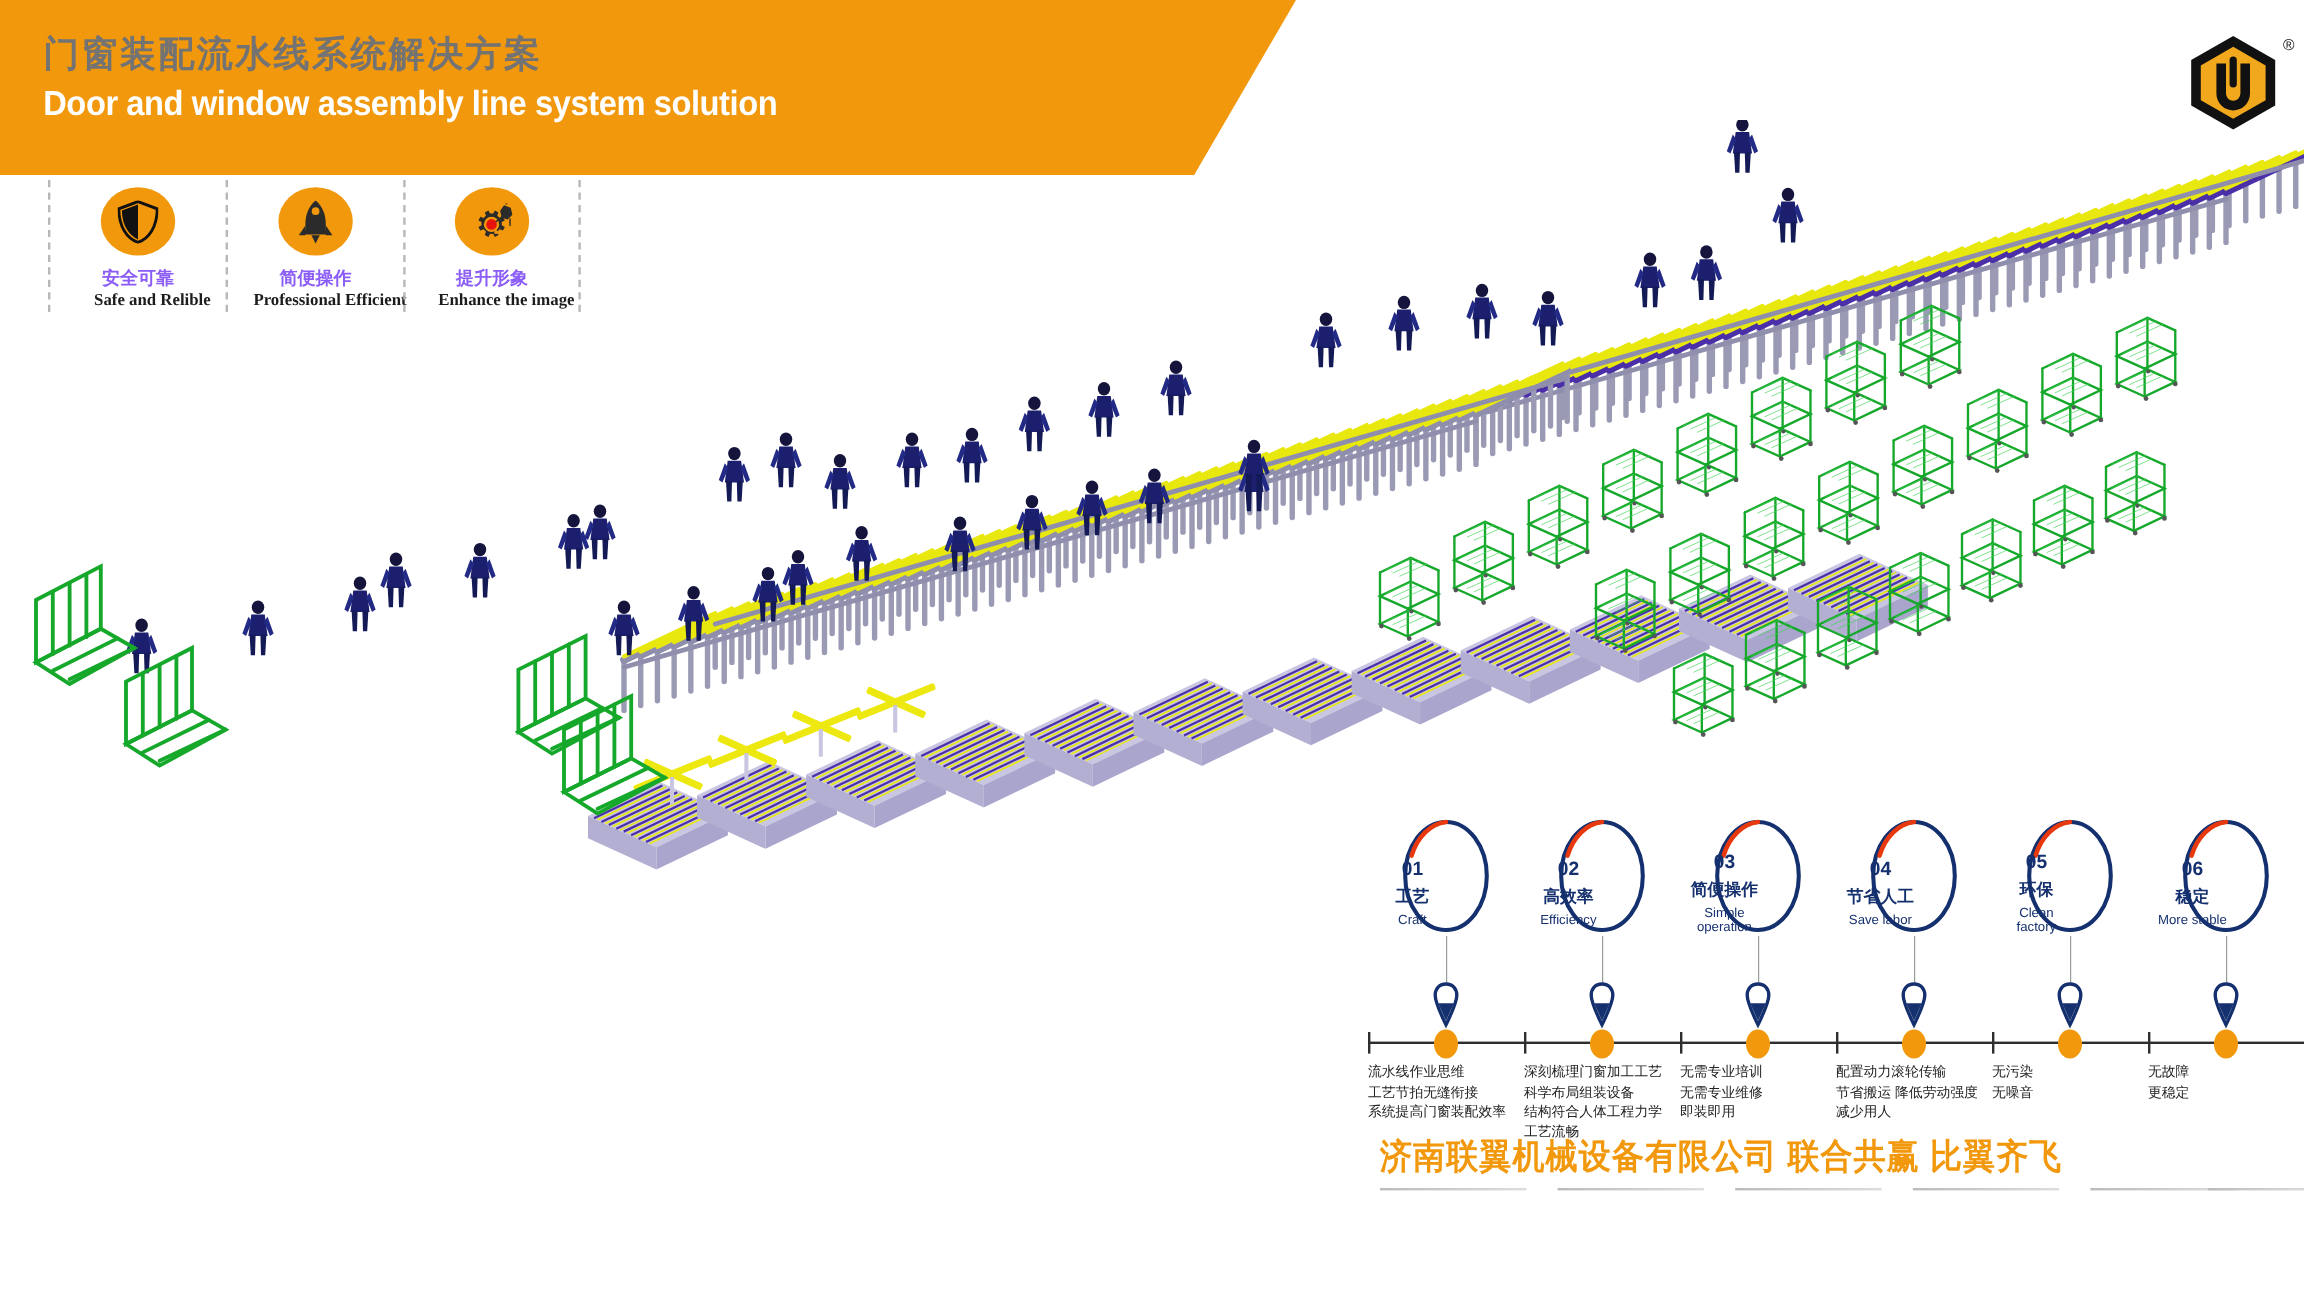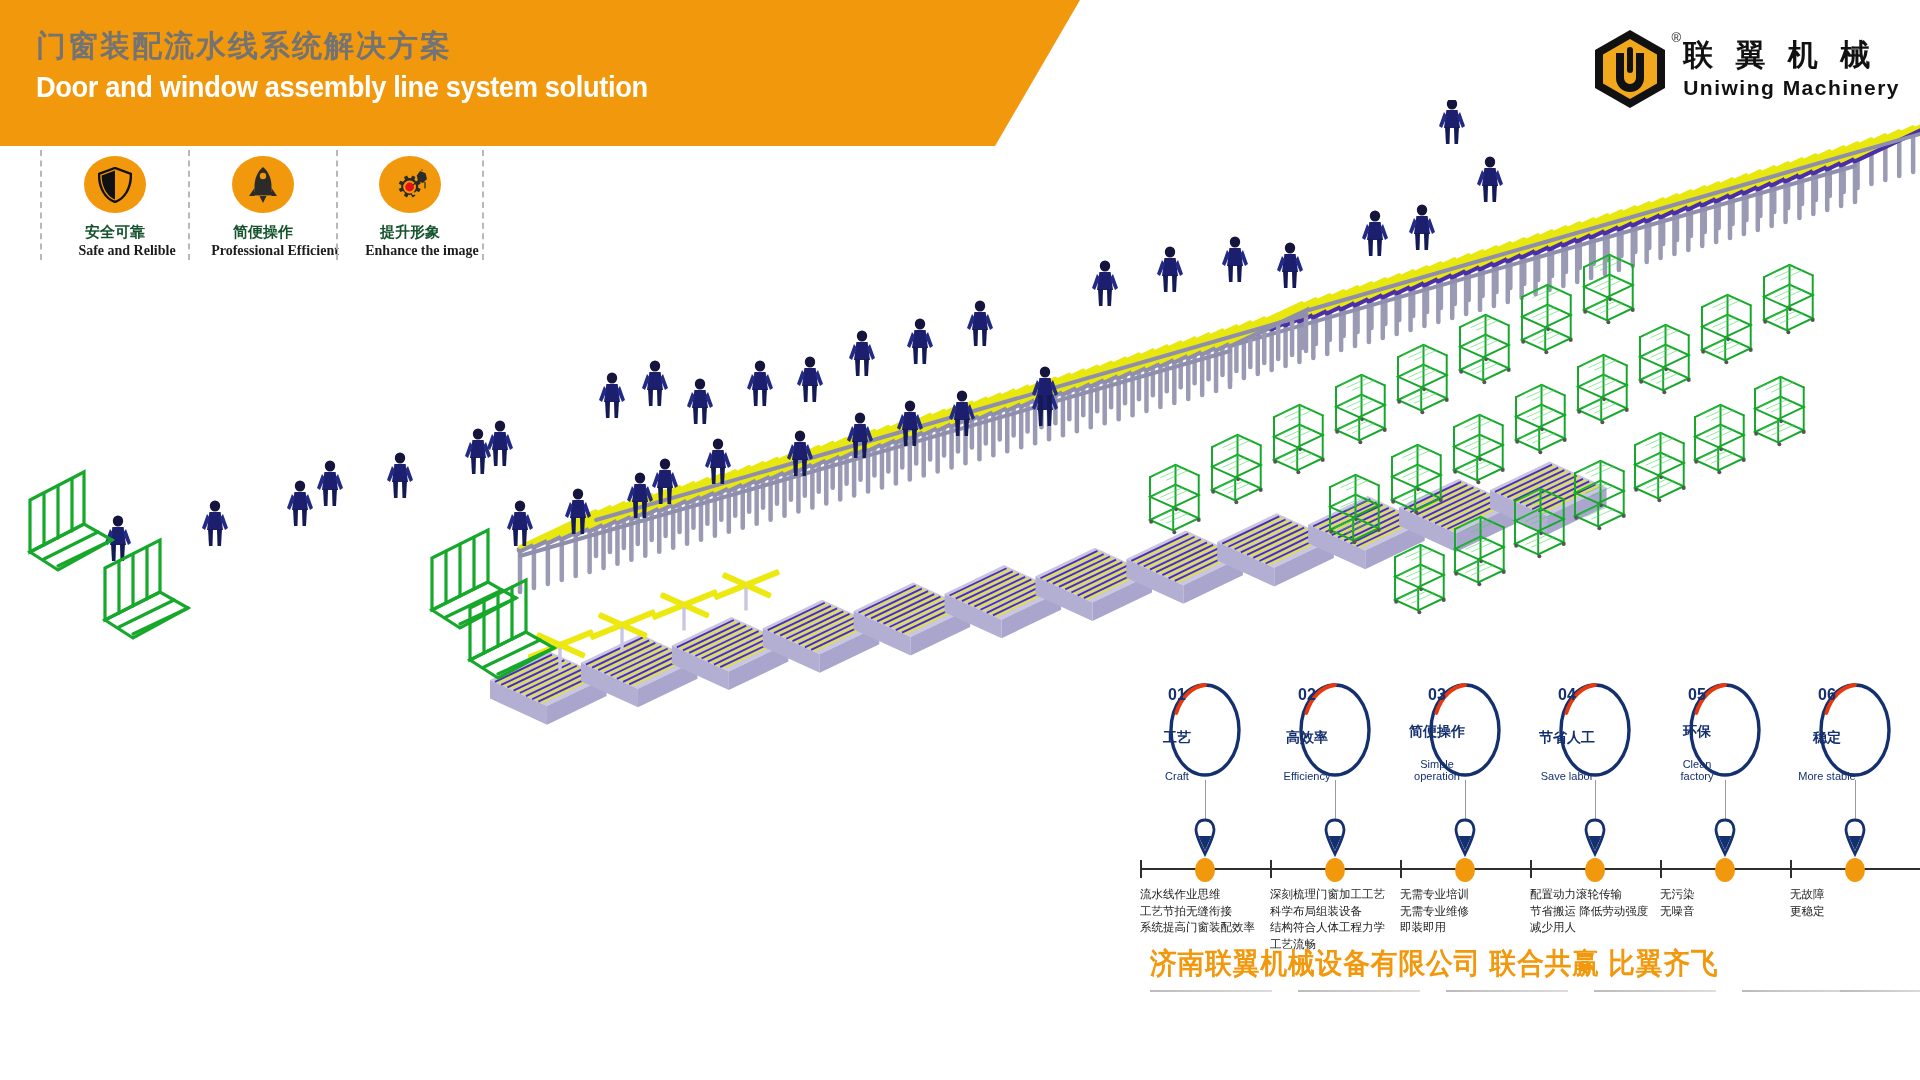--- a/index.html
+++ b/index.html
@@ -83,21 +83,21 @@
   }
   .feature:last-child { border-right: 2px dashed #b8b8b8; }
   .feature-icon {
     width: 62px; height: 62px; border-radius: 50%;
     background: #F2980C;
     display: flex; align-items: center; justify-content: center;
   }
   .feature-cn {
     margin-top: 10px;
     font-family: "Liberation Serif", "DejaVu Serif", serif;
-    font-size: 15px; font-weight: bold; color: #14532d;
+    font-size: 15px; font-weight: bold; color: #8b5cf6;
     white-space: nowrap;
   }
   .feature-en {
     font-family: "Liberation Serif", "DejaVu Serif", serif;
     font-size: 14px; font-weight: bold; color: #1c1c1c;
     white-space: nowrap; line-height: 18px; margin-left: 24px;
   }
 
   
   #scene { position: absolute; left: 0; top: 100px; width: 1920px; height: 820px; }
@@ -113,23 +113,23 @@
     width: 780px; height: 100px;
     display: flex;
   }
   .tl-col { width: 130px; position: relative; }
   .tl-oval {
     position: absolute; left: 50%; top: 2px;
     transform: translateX(-50%);
     width: 74px; height: 96px;
   }
   .tl-oval-text {
-    position: absolute; left: 0; top: 6px; width: 74px; height: 96px;
+    position: absolute; left: 0; top: 16px; width: 74px; height: 96px;
     display: flex; flex-direction: column; align-items: center;
-    justify-content: space-between; gap: 16px;
+    justify-content: center; gap: 6px;
     color: #15306E;
   }
   .tl-num { font-size: 16px; font-weight: bold; line-height: 17px; }
   .tl-cn  { font-size: 14px; font-weight: bold; line-height: 16px; white-space: nowrap; }
   .tl-en  { font-size: 11px; line-height: 12px; text-align: center; max-width: 62px; }
 
   #tl-stems { position: absolute; left: 0; top: 100px; width: 780px; height: 42px; display: flex; }
   .tl-stem-col { width: 130px; display: flex; justify-content: center; }
   .tl-stem { width: 1px; height: 42px; background: #9a9a9a; }
 
@@ -184,24 +184,20 @@
 
 <div id="logo-block">
   <div id="logo-mark">
     <svg width="78" height="82" viewBox="0 0 78 82">
       <polygon points="39,2 74,22 74,60 39,80 4,60 4,22" fill="#111111"></polygon>
       <polygon points="39,11 66,26.5 66,55.5 39,71 12,55.5 12,26.5" fill="#F2A81C"></polygon>
       <path d="M25,25 L25,50 a14,14 0 0 0 28,0 L53,25 L45,25 L45,50 a6,6 0 0 1 -12,0 L33,25 Z" fill="#111111"></path>
       <rect x="36" y="19" width="6" height="26" rx="3" fill="#111111"></rect>
     </svg>
     <span id="logo-reg">®</span>
-  </div>
-  <div id="logo-words">
-    <div id="logo-cn">联 翼 机 械</div>
-    <div id="logo-en">Uniwing  Machinery</div>
   </div>
 </div>
 
 <div id="features">
 
   <div class="feature">
     <div class="feature-icon">
       <svg width="34" height="36" viewBox="0 0 34 36">
         <path d="M17 1 L33 7 C33 22 26 32 17 35 C8 32 1 22 1 7 Z" fill="none" stroke="#111" stroke-width="2.4"></path>
         <path d="M17 3.5 L17 32.5 C10 29.6 3.6 21 3.6 8.4 Z" fill="#111"></path>

